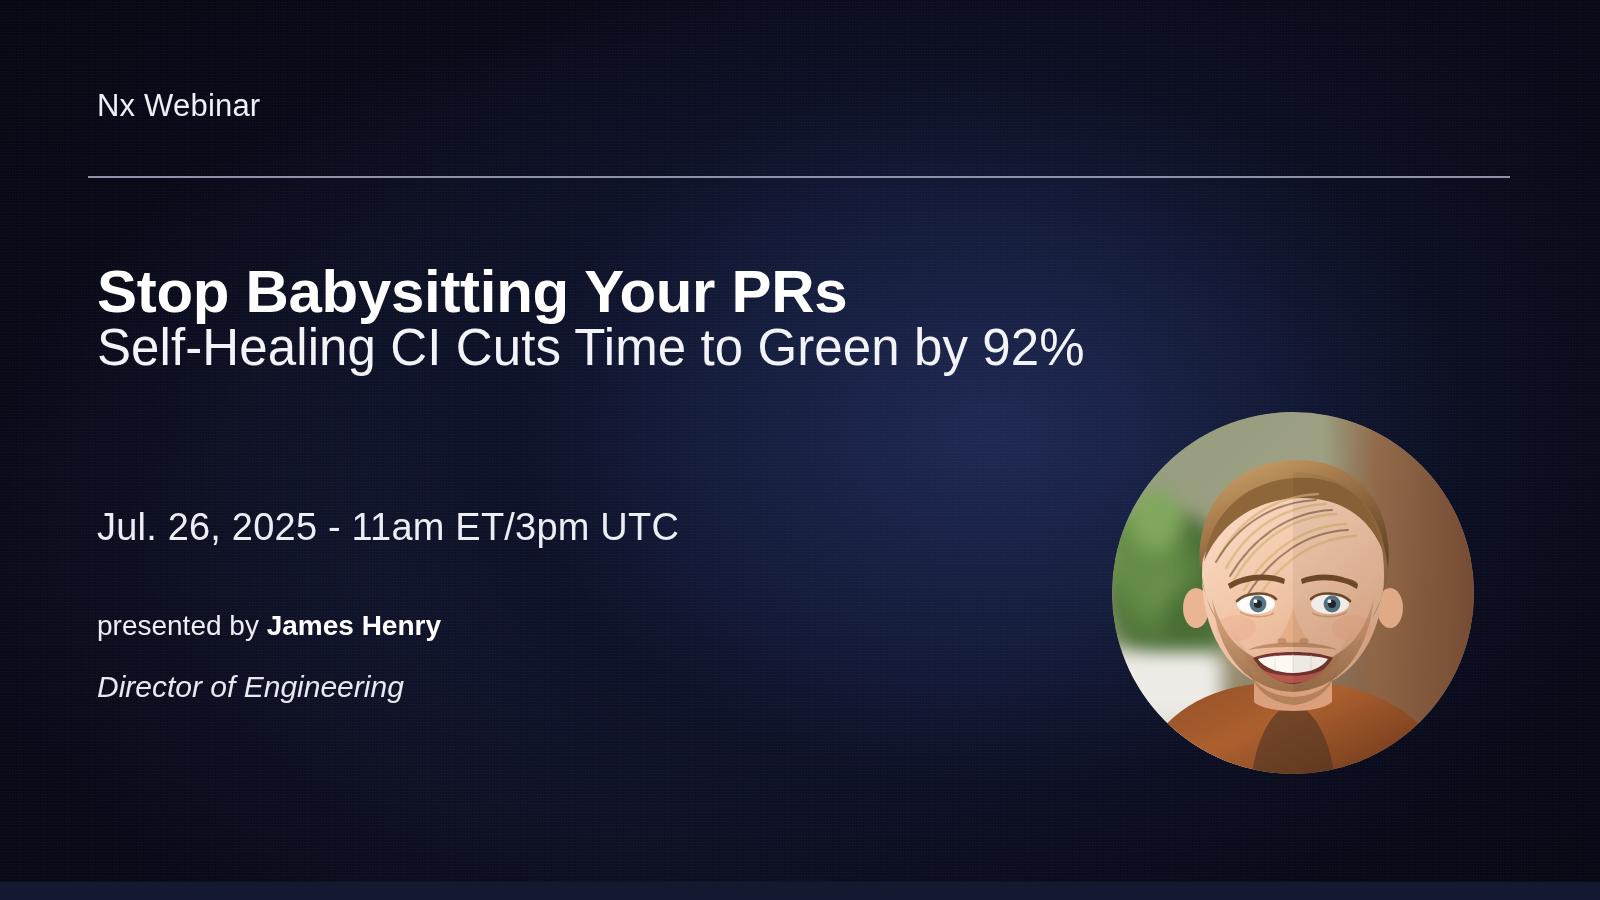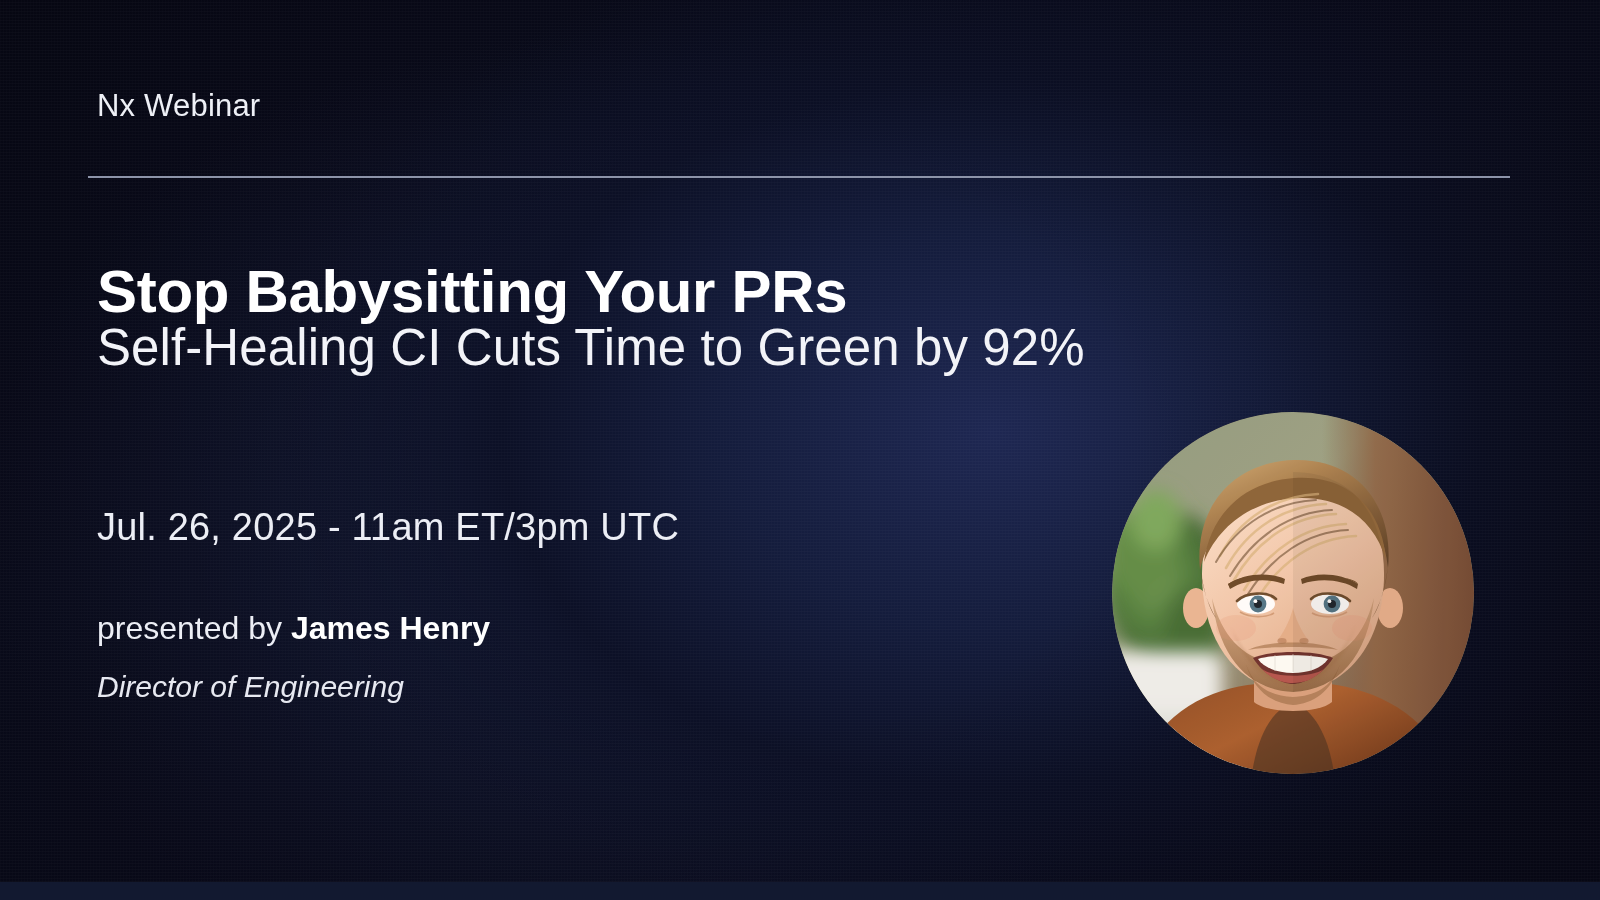--- a/index.html
+++ b/index.html
@@ -110,21 +110,21 @@
     font-weight:300;
     letter-spacing:.2px;
     color:#eceef5;
     line-height:1.2;
     white-space:nowrap;
   }
 
   .presenter {
     position:absolute;
     left:0; top:608px;
-    font-size:32px;
+    font-size:28px;
     font-weight:300;
     color:#eceef5;
     line-height:1.25;
     white-space:nowrap;
   }
   .presenter .name {
     font-weight:700;
     color:#ffffff;
   }
 

